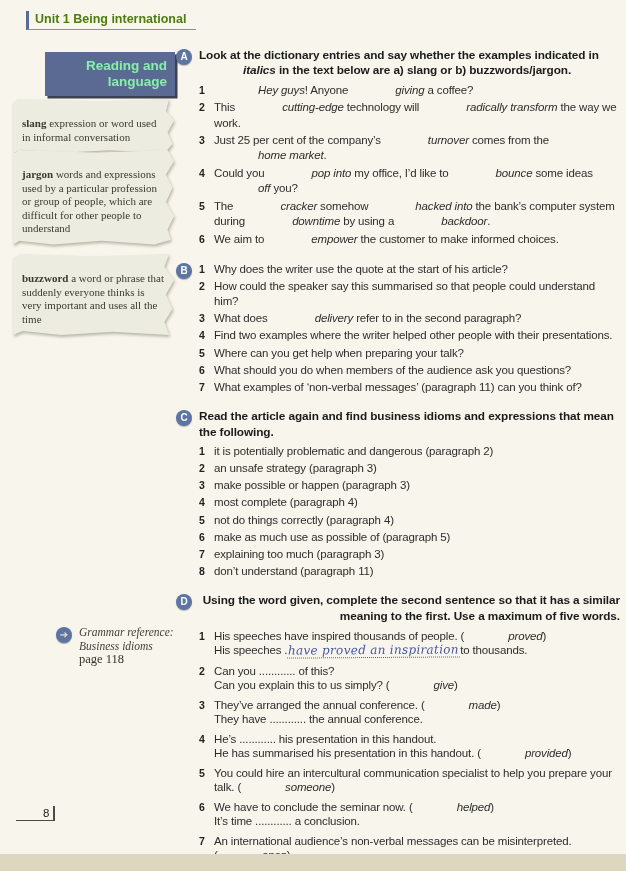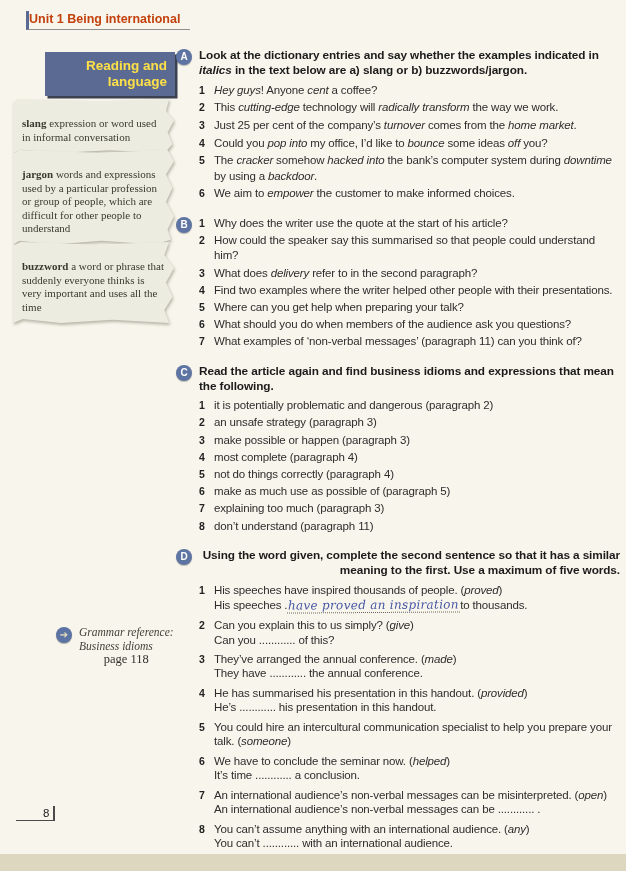--- a/index.html
+++ b/index.html
@@ -8,55 +8,55 @@
     background:var(--page_bg,#f8f5ec);
     font-family:"Liberation Sans",sans-serif;color:#2c2c2c;overflow:hidden;
   }
   .bottom-band{position:absolute;left:0;right:0;bottom:0;height:17px;background:var(--band,#ded7c0);}
 
   
   .unit-header{
     position:absolute;left:26px;top:11px;
     border-left:3px solid var(--accent,#5b6a92);
     border-bottom:1.5px solid #8f8f8f;
-    padding:1px 10px 3px 0;
-    font-weight:bold;font-size:12.5px;color:#c2410c;
+    padding:1px 10px 3px 6px;
+    font-weight:bold;font-size:12.5px;color:#4d7c0f;
   }
 
   
   .section-box{
     position:absolute;left:45px;top:52px;width:122px;
-    background:var(--accent,#5b6a92);color:#fde047;
+    background:var(--accent,#5b6a92);color:#86efac;
     text-align:right;padding:6px 8px 7px 0;
     font-weight:bold;font-size:13.5px;line-height:15.5px;
     box-shadow:2.5px 2.5px 0 #3c4152;
   }
   .note-wrap{position:absolute;left:13px;width:161px;filter:drop-shadow(1.5px 2.5px 1.5px rgba(60,60,40,.35));}
   .nw-0{top:99px;}
   .nw-1{top:150px;}
-  .nw-2{top:242px;}
+  .nw-2{top:254px;}
   .note{
     background:var(--note_bg,#ecece1);
     padding:18px 9px 9px 9px;
     font-family:"Liberation Serif",serif;font-size:11px;line-height:13.5px;color:#3a3a30;
   }
   .nw-0 .note{clip-path:polygon(0 6%,3% 0,55% 4%,97% 0,95% 22%,100% 40%,96% 62%,99% 84%,94% 100%,60% 95%,28% 100%,5% 94%,0 100%);}
   .nw-1 .note{clip-path:polygon(0 4%,4% 0,52% 3%,96% 0,100% 12%,95% 26%,99% 40%,95% 55%,100% 70%,96% 84%,98% 95%,88% 100%,55% 96%,25% 100%,4% 96%,0 100%);}
   .nw-2 .note{clip-path:polygon(0 5%,5% 0,50% 3%,97% 0,94% 16%,100% 32%,95% 50%,99% 68%,94% 84%,97% 100%,62% 96%,30% 100%,6% 95%,0 100%);}
   .note .term{font-weight:bold;}
 
   .grammar-ref{position:absolute;left:56px;top:626px;display:flex;align-items:flex-start;}
   .gr-icon{
     width:16px;height:16px;border-radius:50%;background:#5b74a4;flex:0 0 16px;
     color:#eadfbd;font-size:10px;line-height:16px;text-align:center;margin-top:1px;
     box-shadow:0 1px 1px rgba(0,0,0,.3);
   }
   .gr-text{margin-left:7px;font-family:"Liberation Serif",serif;font-size:11.5px;line-height:13.5px;color:#44403a;}
   .gr-text .it{font-style:italic;}
-  .gr-page{font-size:12.5px;color:#35312c;text-align:center;}
+  .gr-page{font-size:12.5px;color:#35312c;}
 
   .pageno{position:absolute;left:16px;top:806px;display:flex;align-items:flex-end;font-size:11.5px;color:#222;}
   .pageno-line{width:24px;height:14px;border-bottom:1.5px solid #4a4a4a;}
   .pageno-num{padding:0 4px 0 3px;border-bottom:1.5px solid #4a4a4a;line-height:14px;}
   .pageno-bar{width:1.5px;height:15px;background:#4a4a4a;}
 
   
   .main{position:absolute;left:176px;top:48px;width:444px;}
   .section{display:flex;margin-bottom:12px;}
   .badge{
@@ -65,21 +65,21 @@
     flex:0 0 16px;margin-top:1px;box-shadow:0 1px 1px rgba(0,0,0,.25);
   }
   .sec-body{margin-left:7px;flex:1;min-width:0;}
   .sec-heading{font-weight:bold;font-size:11.8px;line-height:15.3px;color:#1b1b1b;margin-bottom:4px;letter-spacing:-0.1px;}
   .item{display:flex;font-size:11.5px;line-height:15.2px;color:#2d2d2d;margin-bottom:2.5px;letter-spacing:-0.15px;}
   .item .num{font-weight:bold;flex:0 0 15px;font-size:10.5px;color:#222;}
   .item .itext{flex:1;min-width:0;}
   .sec-B .item,.sec-C .item{margin-bottom:2px;}
   .sec-D .item{margin-bottom:5.5px;line-height:14.2px;}
   .sec-D .sec-heading{margin-bottom:5px;text-align:right;}
-  .s-i{font-style:italic;}
+  .s-i{font-style:italic;margin-left:44px;}
   .s-hw{
     font-family:"DejaVu Serif",serif;font-style:italic;color:var(--handwriting,#4656a3);
     border-bottom:1.5px dotted #66625a;letter-spacing:.3px;font-size:12px;
     display:inline-block;transform:rotate(-.4deg);padding:0 1px;
   }
 </style>
 </head>
 <body>
 
 <div class="page">
@@ -122,21 +122,21 @@
 
   <div class="main" id="sections">
       <div class="section sec-A">
         <div class="badge">A</div>
         <div class="sec-body">
           <div class="sec-heading"><span>Look at the dictionary entries and say whether the examples indicated in </span><span class="s-i">italics</span><span> in the text below are a) slang or b) buzzwords/jargon.</span></div>
           <div class="items">
             <div class="item">
               <div class="num">1</div>
               <div class="itext">
-                <div><span class="s-i">Hey guys</span><span>! Anyone </span><span class="s-i">cent</span><span> a coffee?</span></div>
+                <div><span class="s-i">Hey guys</span><span>! Anyone </span><span class="s-i">giving</span><span> a coffee?</span></div>
               </div>
             </div>
             <div class="item">
               <div class="num">2</div>
               <div class="itext">
                 <div><span>This </span><span class="s-i">cutting-edge</span><span> technology will </span><span class="s-i">radically transform</span><span> the way we work.</span></div>
               </div>
             </div>
             <div class="item">
               <div class="num">3</div>
@@ -278,36 +278,36 @@
             <div class="item">
               <div class="num">1</div>
               <div class="itext">
                 <div><span>His speeches have inspired thousands of people. (</span><span class="s-i">proved</span><span>)</span></div>
                 <div><span>His speeches .</span><span class="s-hw">have proved an inspiration</span><span>to thousands.</span></div>
               </div>
             </div>
             <div class="item">
               <div class="num">2</div>
               <div class="itext">
+                <div><span>Can you ............ of this?</span></div>
                 <div><span>Can you explain this to us simply? (</span><span class="s-i">give</span><span>)</span></div>
-                <div><span>Can you ............ of this?</span></div>
               </div>
             </div>
             <div class="item">
               <div class="num">3</div>
               <div class="itext">
                 <div><span>They’ve arranged the annual conference. (</span><span class="s-i">made</span><span>)</span></div>
                 <div><span>They have ............ the annual conference.</span></div>
               </div>
             </div>
             <div class="item">
               <div class="num">4</div>
               <div class="itext">
+                <div><span>He’s ............ his presentation in this handout.</span></div>
                 <div><span>He has summarised his presentation in this handout. (</span><span class="s-i">provided</span><span>)</span></div>
-                <div><span>He’s ............ his presentation in this handout.</span></div>
               </div>
             </div>
             <div class="item">
               <div class="num">5</div>
               <div class="itext">
                 <div><span>You could hire an intercultural communication specialist to help you prepare your talk. (</span><span class="s-i">someone</span><span>)</span></div>
               </div>
             </div>
             <div class="item">
               <div class="num">6</div>

